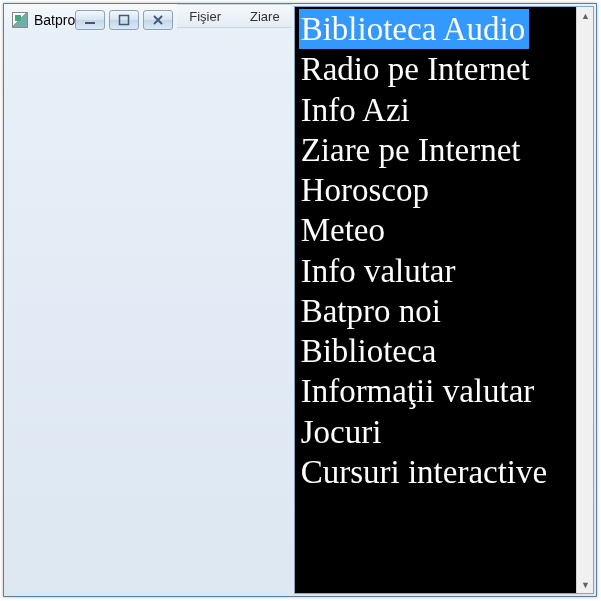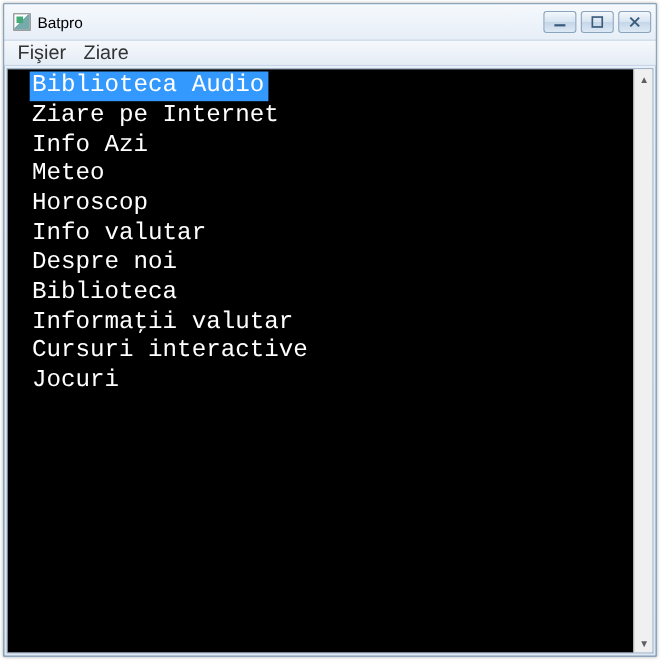--- a/index.html
+++ b/index.html
@@ -13,21 +13,20 @@
 .window {
   position: absolute;
   left: 3px;
   top: 3px;
   width: 594px;
   height: 594px;
   border: 1px solid #5a7fa0;
   background: linear-gradient(to bottom, #e8f0f8 0%, #dde7f2 100%);
   box-shadow: 0 0 3px rgba(0,0,0,0.3);
   display: flex;
-  flex-direction: column;
 }
 .titlebar {
   height: 32px;
   display: flex;
   align-items: center;
   padding: 0 4px 0 8px;
   background: linear-gradient(to bottom, #f5f9fd 0%, #e6eef7 100%);
 }
 .app-icon {
   width: 16px;
@@ -65,43 +64,44 @@
 }
 .win-btn svg { display: block; }
 .menubar {
   height: 24px;
   display: flex;
   align-items: center;
   padding: 0 4px;
   background: linear-gradient(to bottom, #f5f8fc 0%, #e4ecf5 100%);
   border-top: 1px solid #c8d6e6;
   border-bottom: 1px solid #c8d6e6;
-  font-size: 18px;
+  font-size: 13px;
   color: #333;
+  gap: 13px;
 }
 .menu-item {
   padding: 2px 8px;
   cursor: default;
 }
 .content-wrap {
   flex: 1;
   margin: 2px;
   border: 1px solid #8aa4bd;
   display: flex;
   background: #fff;
 }
 .listbox {
   flex: 1;
   background: #000;
   color: #fff;
-  font-family: Liberation Mono, monospace;
-  font-size: 22px;
+  font-family: Liberation Serif, serif;
+  font-size: 33px;
   line-height: 1.22;
   overflow: hidden;
-  padding: 2px 0 0 20px;
+  padding: 2px 0 0 4px;
 }
 .list-item {
   white-space: nowrap;
   padding: 0 2px;
 }
 .list-item.selected {
   background: #3399ff;
   color: #fff;
   display: inline-block;
   padding-right: 4px;
@@ -153,29 +153,30 @@
   </div>
 
   <div class="menubar">
     <div class="menu-item">Fişier</div>
     <div class="menu-item">Ziare</div>
   </div>
 
   <div class="content-wrap">
     <div class="listbox">
       <div><span class="list-item selected">Biblioteca Audio</span></div>
+      <div class="row"><span class="list-item">Radio pe Internet</span></div>
+      <div class="row"><span class="list-item">Info Azi</span></div>
       <div class="row"><span class="list-item">Ziare pe Internet</span></div>
-      <div class="row"><span class="list-item">Info Azi</span></div>
+      <div class="row"><span class="list-item">Horoscop</span></div>
       <div class="row"><span class="list-item">Meteo</span></div>
-      <div class="row"><span class="list-item">Horoscop</span></div>
       <div class="row"><span class="list-item">Info valutar</span></div>
-      <div class="row"><span class="list-item">Despre noi</span></div>
+      <div class="row"><span class="list-item">Batpro noi</span></div>
       <div class="row"><span class="list-item">Biblioteca</span></div>
       <div class="row"><span class="list-item">Informaţii valutar</span></div>
+      <div class="row"><span class="list-item">Jocuri</span></div>
       <div class="row"><span class="list-item">Cursuri interactive</span></div>
-      <div class="row"><span class="list-item">Jocuri</span></div>
     </div>
     <div class="scrollbar">
       <div class="scroll-arrow up">▲</div>
       <div class="scroll-arrow down">▼</div>
     </div>
   </div>
 </div>
 
 </body></html>

